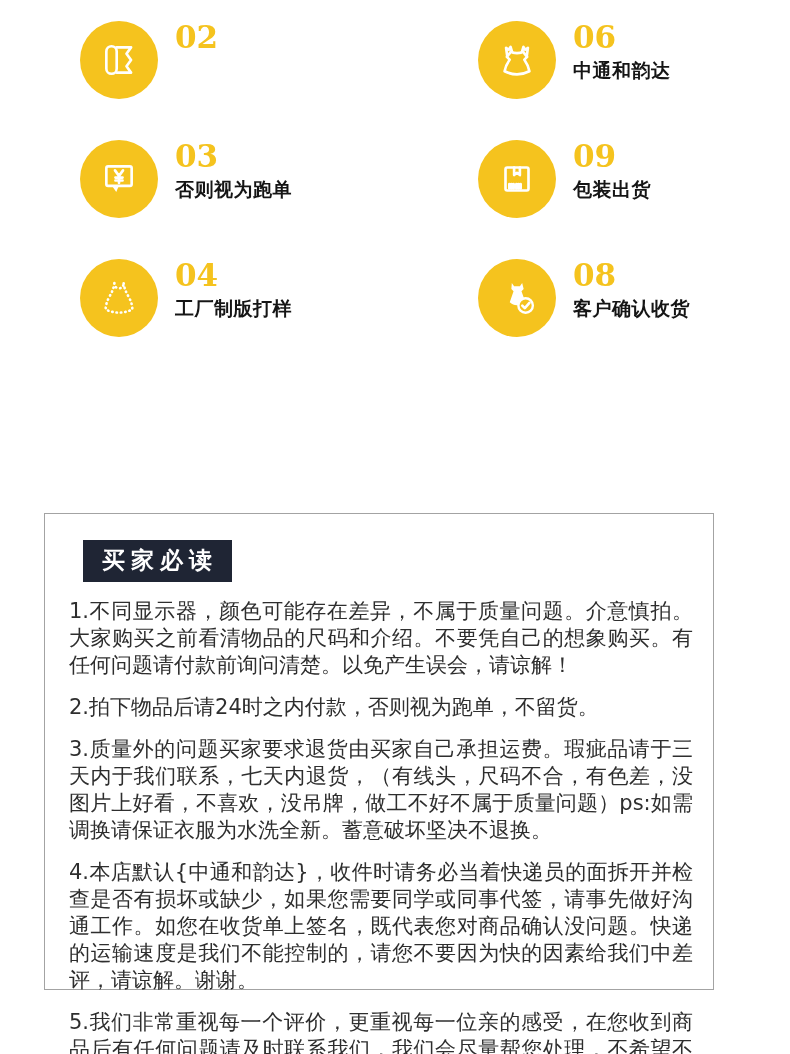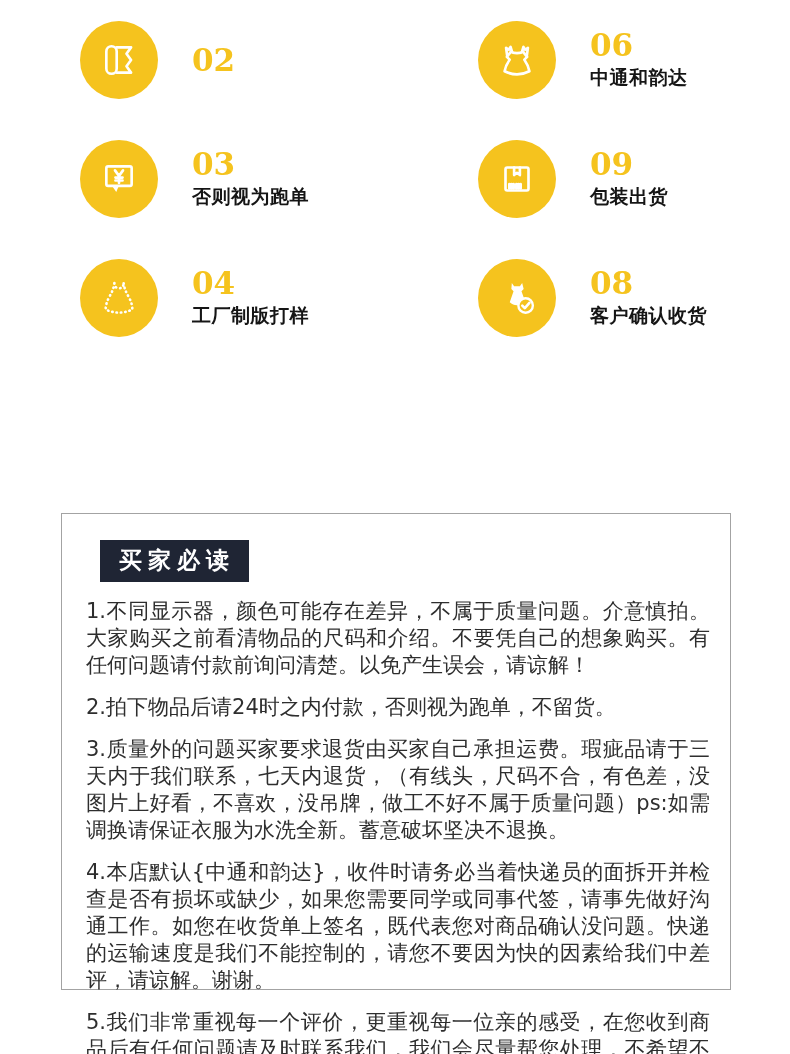--- a/index.html
+++ b/index.html
@@ -11,36 +11,36 @@
   *{margin:0;padding:0;box-sizing:border-box;}
   html,body{background:#fff;}
   body{
     width:790px;height:1054px;position:relative;
     font-family:"DejaVu Sans","Liberation Sans",sans-serif;
     overflow:hidden;
   }
   .steps-col{position:absolute;top:21px;}
   .steps-col.left{left:80px;}
   .steps-col.right{left:478px;}
-  .step{display:flex;align-items:center;gap:34px;height:78px;margin-bottom:41px;}
+  .step{display:flex;align-items:flex-start;gap:17px;height:78px;margin-bottom:41px;}
   .badge{
     width:78px;height:78px;border-radius:50%;
     background:var(--accent);flex:0 0 auto;
     display:flex;align-items:center;justify-content:center;
   }
   .badge svg{width:46px;height:46px;display:block;}
   .badge svg .st{fill:none;stroke:#fff;stroke-width:2.3;stroke-linejoin:round;stroke-linecap:round;}
   .step-meta{display:flex;flex-direction:column;}
   .step-num{
     font-family:"DejaVu Serif","Liberation Serif",serif;
     font-weight:bold;font-size:31px;line-height:1.05;color:var(--accent);
   }
   .step-lbl{font-size:19px;font-weight:bold;color:#151515;margin-top:4px;letter-spacing:0.5px;}
   .notice-box{
-    position:absolute;left:61px;top:513px;width:670px;height:477px;
+    position:absolute;left:44px;top:513px;width:670px;height:477px;
     border:1px solid var(--border);background:#fff;
   }
   .notice-title{
     display:inline-block;margin:26px 0 0 38px;
     background:var(--navy);color:#fff;
     font-family:"DejaVu Serif","Liberation Serif",serif;
     font-size:23px;font-weight:bold;letter-spacing:6px;
     padding:5px 14px 6px 19px;
   }
   .notice-body{margin:16px 20px 0 24px;}

